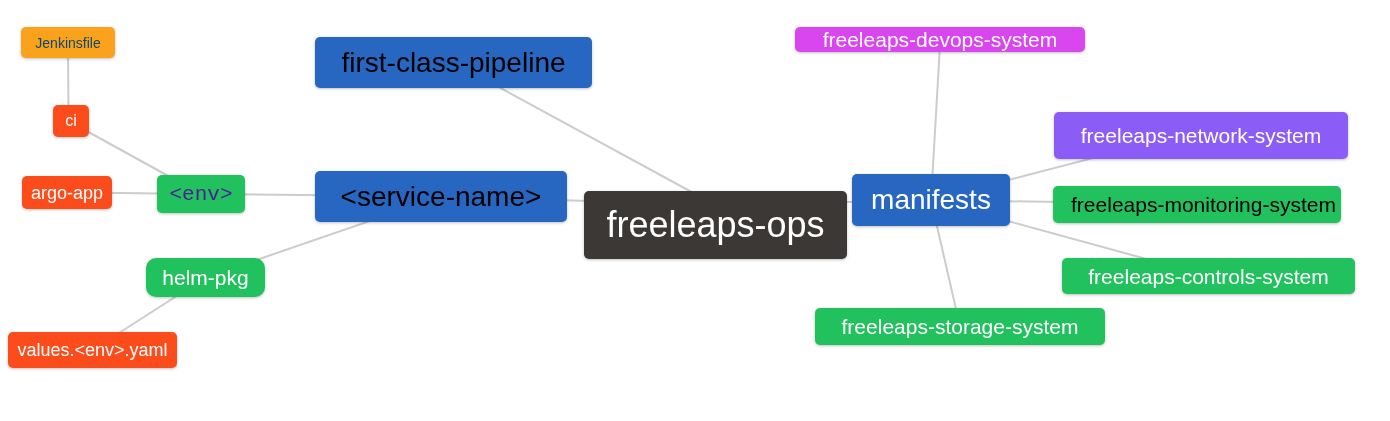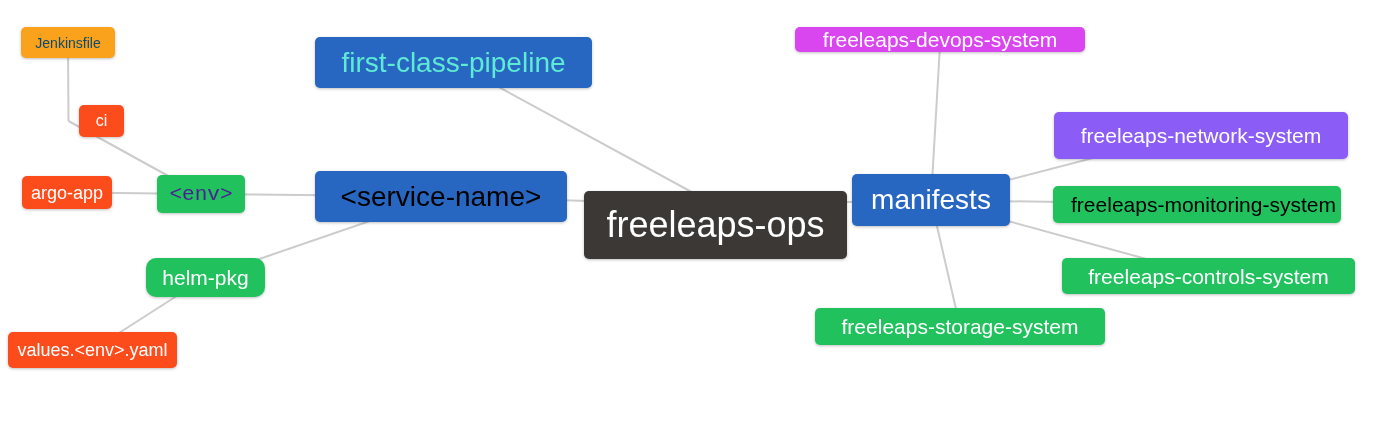--- a/index.html
+++ b/index.html
@@ -55,25 +55,25 @@
       <line x1="205.5" y1="277.5" x2="92.5" y2="350" stroke="#cccccc" stroke-width="2"></line>
       <line x1="715.5" y1="205" x2="931" y2="200" stroke="#cccccc" stroke-width="2"></line>
       <line x1="931" y1="200" x2="940" y2="45" stroke="#cccccc" stroke-width="2"></line>
       <line x1="931" y1="200" x2="1201" y2="130" stroke="#cccccc" stroke-width="2"></line>
       <line x1="931" y1="200" x2="1213" y2="204.5" stroke="#cccccc" stroke-width="2"></line>
       <line x1="931" y1="200" x2="1208.5" y2="276" stroke="#cccccc" stroke-width="2"></line>
       <line x1="931" y1="200" x2="960" y2="326.5" stroke="#cccccc" stroke-width="2"></line>
     </svg>
   <div id="node-layer">
       <div class="node" style="left: 21px; top: 27px; width: 94px; height: 31px; font-size: 14px; background: rgb(250, 162, 27); color: #0c4a6e;">Jenkinsfile</div>
-      <div class="node" style="left: 53px; top: 105px; width: 45px; height: 32px; font-size: 16px; background: rgb(252, 76, 28); color: rgb(255, 255, 255); margin-left: 26px;">ci</div>
+      <div class="node" style="left: 53px; top: 105px; width: 36px; height: 32px; font-size: 16px; background: rgb(252, 76, 28); color: rgb(255, 255, 255);">ci</div>
       <div class="node" style="left: 22px; top: 176px; width: 90px; height: 33px; font-size: 18px; background: rgb(252, 76, 28); color: rgb(255, 255, 255);">argo-app</div>
       <div class="node" style="left: 157px; top: 175px; width: 88px; height: 38px; font-size: 21px; background: rgb(33, 194, 94); color: #4c1d95; font-family: Liberation Mono, monospace;">&lt;env&gt;</div>
       <div class="node" style="left: 315px; top: 171px; width: 252px; height: 51px; font-size: 28px; background: rgb(39, 103, 194); color: #000000;">&lt;service-name&gt;</div>
-      <div class="node" style="left: 315px; top: 37px; width: 277px; height: 51px; font-size: 28px; background: rgb(39, 103, 194); color: #5eead4;">first-class-pipeline</div>
+      <div class="node" style="left: 315px; top: 37px; width: 277px; height: 51px; font-size: 28px; background: rgb(39, 103, 194); color: #000000;">first-class-pipeline</div>
       <div class="node" style="left: 584px; top: 171px; width: 263px; height: 68px; font-size: 36px; background: rgb(59, 56, 54); color: rgb(255, 255, 255); margin-top: 20px;">freeleaps-ops</div>
       <div class="node" style="left: 852px; top: 174px; width: 158px; height: 52px; font-size: 28px; background: rgb(39, 103, 194); color: rgb(255, 255, 255);">manifests</div>
       <div class="node" style="left: 795px; top: 27px; width: 290px; height: 25px; font-size: 21px; background: #d946ef; color: rgb(255, 255, 255);">freeleaps-devops-system</div>
       <div class="node" style="left: 1054px; top: 112px; width: 294px; height: 47px; font-size: 21px; background: #8b5cf6; color: rgb(255, 255, 255);">freeleaps-network-system</div>
       <div class="node" style="left: 1053px; top: 186px; width: 288px; height: 37px; font-size: 21px; background: rgb(33, 194, 94); color: #000000; padding-left: 13px;">freeleaps-monitoring-system</div>
       <div class="node" style="left: 1062px; top: 258px; width: 293px; height: 36px; font-size: 21px; background: rgb(33, 194, 94); color: rgb(255, 255, 255);">freeleaps-controls-system</div>
       <div class="node" style="left: 815px; top: 308px; width: 290px; height: 37px; font-size: 21px; background: rgb(33, 194, 94); color: rgb(255, 255, 255);">freeleaps-storage-system</div>
       <div class="node" style="left: 146px; top: 258px; width: 119px; height: 39px; font-size: 21px; background: rgb(33, 194, 94); color: rgb(255, 255, 255); border-radius: 10px;">helm-pkg</div>
       <div class="node" style="left: 8px; top: 332px; width: 169px; height: 36px; font-size: 18px; background: rgb(252, 76, 28); color: rgb(255, 255, 255);">values.&lt;env&gt;.yaml</div>
     </div>

